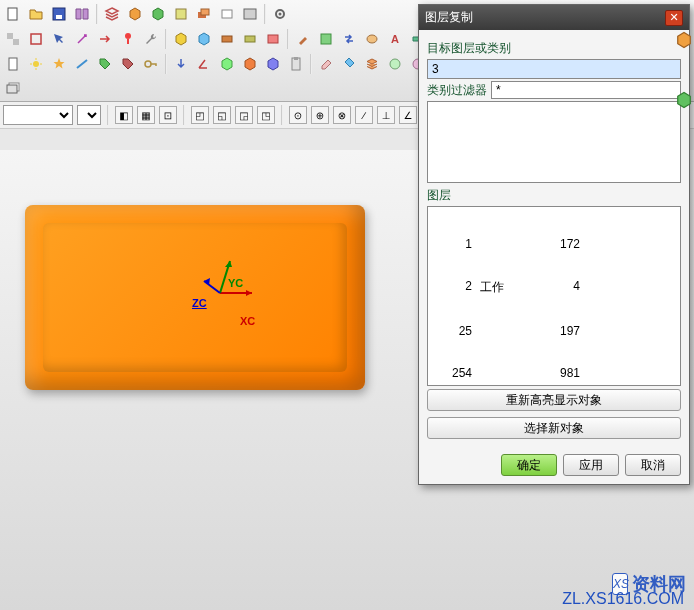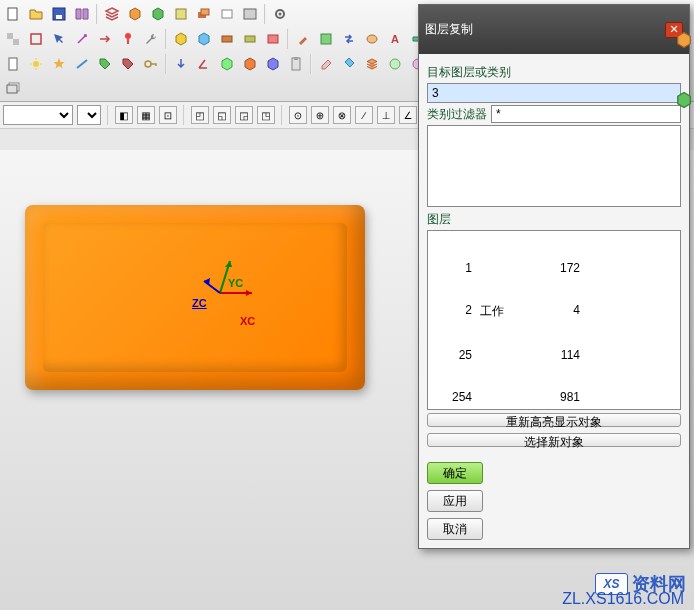--- a/index.html
+++ b/index.html
@@ -19,41 +19,41 @@
 .model { position: absolute; top: 55px; left: 25px; width: 340px; height: 185px; }
 .model-body { width: 100%; height: 100%; background: linear-gradient(135deg, #ff9810, #ff7a00); border-radius: 8px; box-shadow: inset -8px -8px 20px rgba(0,0,0,0.25), inset 8px 8px 20px rgba(255,255,255,0.2), 2px 4px 10px rgba(0,0,0,0.3); position: relative; }
 .model-inner { position: absolute; top: 18px; left: 18px; right: 18px; bottom: 18px; background: linear-gradient(135deg, #ffa020, #ff8200); border-radius: 6px; box-shadow: inset -4px -4px 12px rgba(0,0,0,0.2); }
 .csys { position: absolute; top: 48px; left: 175px; width: 60px; height: 60px; }
 .axis-label { position: absolute; font-size: 11px; font-weight: bold; margin-top: 24px; }
 .axis-label.x { color: #cc0000; left: 40px; top: 38px; }
 .axis-label.y { color: #008800; left: 28px; top: 0px; }
 .axis-label.z { color: #0000cc; left: -8px; top: 20px; text-decoration: underline; }
 
 .dialog { position: absolute; top: 4px; right: 4px; width: 272px; background: #f4f4f4; border: 1px solid #666; box-shadow: 3px 3px 8px rgba(0,0,0,0.4); }
-.dlg-title { background: linear-gradient(#5a5a5a, #3a3a3a); color: #fff; padding: 16px 6px; font-size: 12px; display: flex; justify-content: space-between; align-items: center; }
+.dlg-title { background: linear-gradient(#5a5a5a, #3a3a3a); color: #fff; padding: 4px 6px; font-size: 12px; display: flex; justify-content: space-between; align-items: center; }
 .dlg-close { width: 18px; height: 16px; background: #d04020; color: #fff; border: 1px solid #802010; font-size: 11px; line-height: 13px; text-align: center; cursor: pointer; border-radius: 2px; }
 .dlg-body { padding: 6px 8px; }
 .dlg-label { font-size: 12px; color: #14532d; margin: 4px 0 2px; }
 .dlg-input { width: 100%; height: 20px; border: 1px solid #888; padding: 1px 4px; font-size: 12px; background: #fff; }
 .dlg-input.sel { background: #d4e8ff; }
 .filter-row { display: flex; gap: 4px; align-items: center; margin: 2px 0; }
 .filter-input { flex: 1; height: 18px; border: 1px solid #888; font-size: 12px; padding: 0 4px; }
 .list-box { width: 100%; height: 82px; border: 1px solid #888; background: #fff; margin: 2px 0; overflow: auto; }
 .layer-list { width: 100%; height: 180px; border: 1px solid #888; background: #fff; font-family: monospace; font-size: 12px; padding: 2px; white-space: pre; overflow: auto; }
 .layer-row { display: flex; }
 .layer-col1 { width: 50px; text-align: right; padding-right: 8px; }
 .layer-col2 { width: 40px; text-align: left; }
 .layer-col3 { width: 60px; text-align: right; }
-.dlg-btn-wide { width: 100%; height: 14px; margin: 3px 0; border: 1px solid #999; background: linear-gradient(#fdfdfd, #e5e5e5); font-size: 12px; border-radius: 3px; cursor: pointer; }
-.dlg-footer { display: flex; justify-content: flex-end; gap: 6px; padding: 6px 8px 8px; flex-direction: column; }
+.dlg-btn-wide { width: 100%; height: 22px; margin: 3px 0; border: 1px solid #999; background: linear-gradient(#fdfdfd, #e5e5e5); font-size: 12px; border-radius: 3px; cursor: pointer; }
+.dlg-footer { display: flex; justify-content: flex-end; gap: 6px; padding: 6px 8px 8px; }
 .dlg-btn { width: 56px; height: 22px; border: 1px solid #888; background: linear-gradient(#fdfdfd, #e0e0e0); font-size: 12px; border-radius: 3px; cursor: pointer; }
 .dlg-btn.primary { background: linear-gradient(#b8f088, #7fd040); border-color: #5a9030; }
 
 .watermark { position: absolute; bottom: 14px; right: 8px; display: flex; align-items: center; gap: 4px; opacity: 0.9; }
-.wm-logo { width: 33px; height: 22px; background: #fff; border: 1px solid #2050c0; color: #2050c0; font-size: 12px; font-weight: bold; font-style: italic; text-align: center; line-height: 20px; border-radius: 3px; }
+.wm-logo { width: 16px; height: 22px; background: #fff; border: 1px solid #2050c0; color: #2050c0; font-size: 12px; font-weight: normal; font-style: italic; text-align: center; line-height: 20px; border-radius: 3px; }
 .wm-text { font-size: 18px; font-weight: bold; color: #2050c0; }
 .wm-sub { position: absolute; bottom: 2px; right: 10px; font-size: 16px; color: #2050c0; }
 
 .right-edge { position: absolute; right: 0; top: 30px; display: flex; flex-direction: column; gap: 40px; }
 .edge-ico { width: 20px; height: 20px; }
 </style>
 </head>
 <body>
 
 <div class="toolbar">
@@ -468,21 +468,21 @@
     <input class="dlg-input sel" value="3" style="">
     <div class="filter-row">
       <span class="dlg-label" style="margin:0">类别过滤器</span>
       <input class="filter-input" value="*" style="">
     </div>
     <div class="list-box"></div>
     <div class="dlg-label">图层</div>
     <div class="layer-list">
       <div class="layer-row"><span class="layer-col1">1</span><span class="layer-col2"></span><span class="layer-col3">172</span></div>
       <div class="layer-row"><span class="layer-col1">2</span><span class="layer-col2">工作</span><span class="layer-col3">4</span></div>
-      <div class="layer-row"><span class="layer-col1">25</span><span class="layer-col2"></span><span class="layer-col3">114</span></div>
+      <div class="layer-row"><span class="layer-col1">25</span><span class="layer-col2"></span><span class="layer-col3">197</span></div>
       <div class="layer-row"><span class="layer-col1">254</span><span class="layer-col2"></span><span class="layer-col3">981</span></div>
     </div>
     <button class="dlg-btn-wide">重新高亮显示对象</button>
     <button class="dlg-btn-wide">选择新对象</button>
   </div>
   <div class="dlg-footer">
     <button class="dlg-btn primary">确定</button>
     <button class="dlg-btn">应用</button>
     <button class="dlg-btn">取消</button>
   </div>

